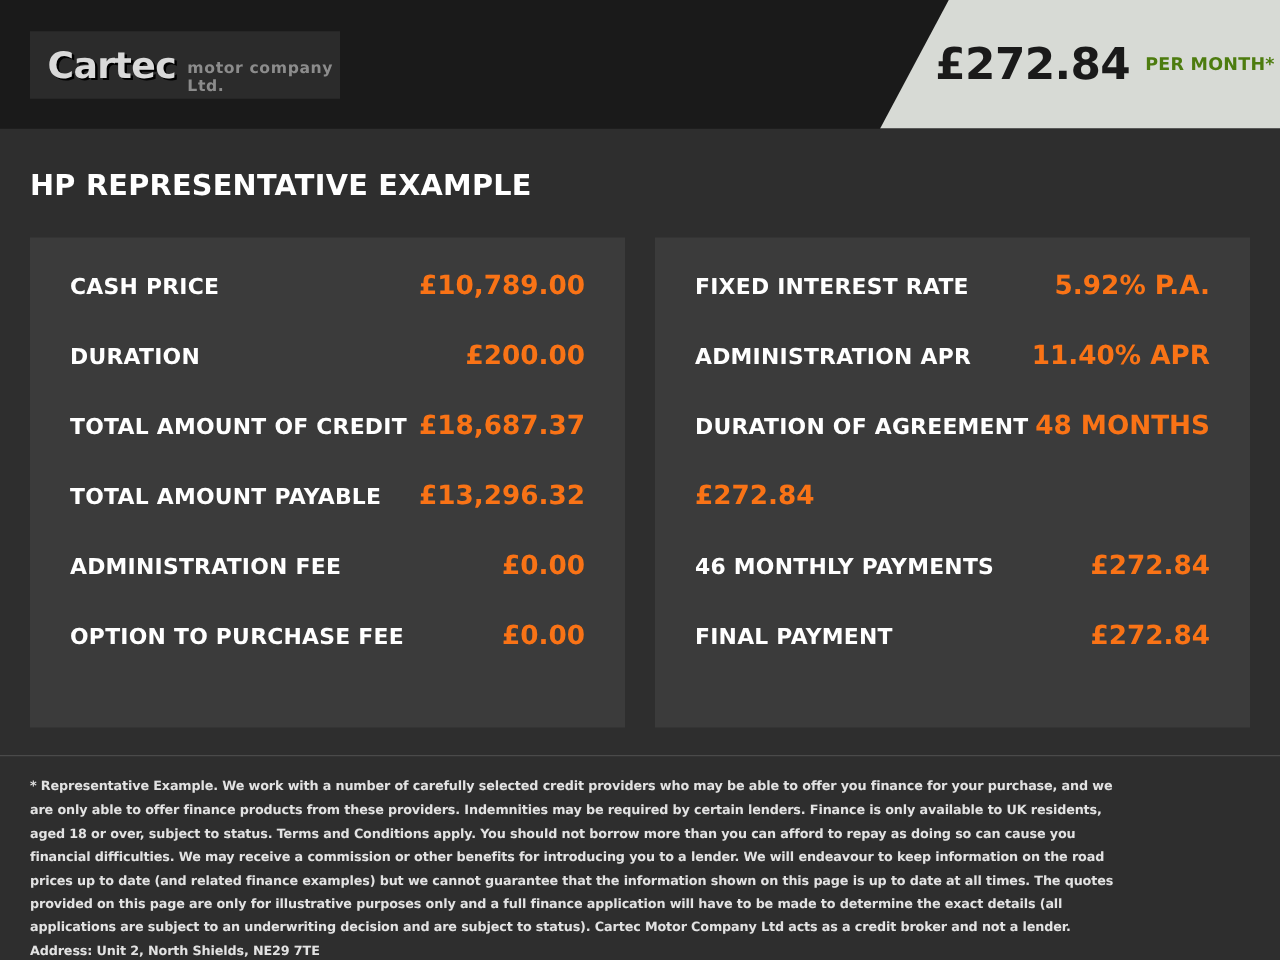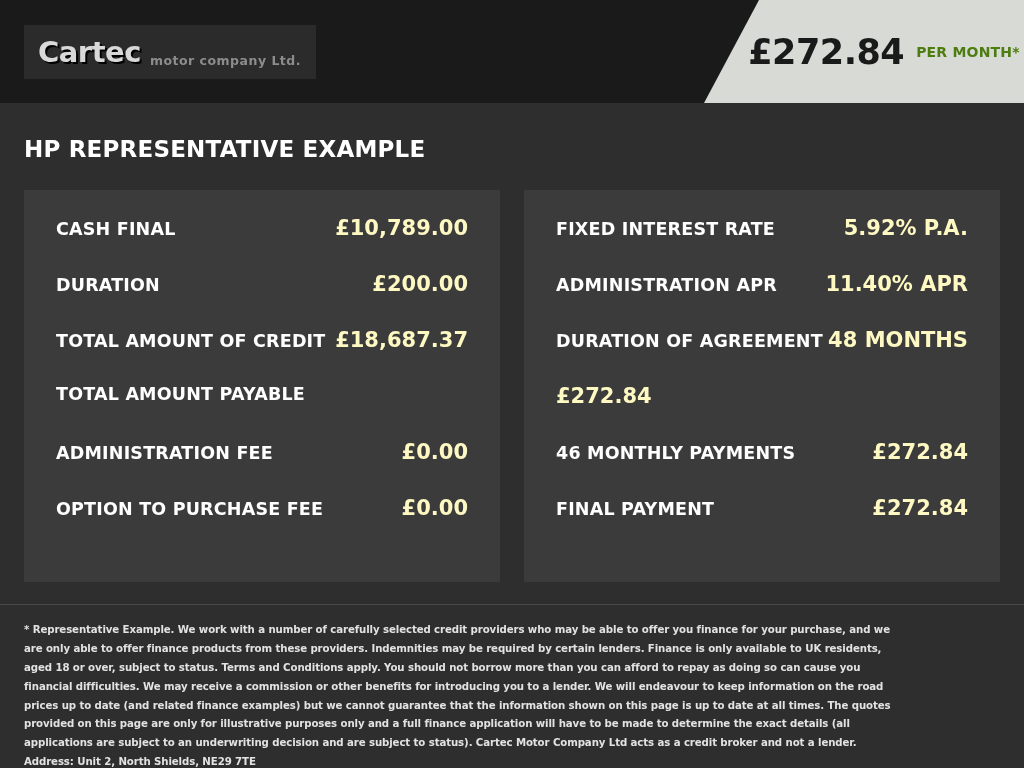--- a/index.html
+++ b/index.html
@@ -21,21 +21,21 @@
   .header {
     position: relative;
     height: 103px;
     background: #1a1a1a;
     overflow: hidden;
   }
   .logo-box {
     position: absolute;
     left: 24px;
     top: 25px;
-    width: 292px;
+    width: 248px;
     height: 54px;
     background: #2b2b2b;
     display: flex;
     align-items: center;
     padding-left: 14px;
   }
   .logo-main {
     font-family: "DejaVu Sans", sans-serif;
     font-weight: bold;
     font-size: 29px;
@@ -113,21 +113,21 @@
     font-weight: bold;
     font-size: 17.5px;
     color: #ffffff;
     letter-spacing: 0.2px;
     white-space: nowrap;
   }
   .row-value {
     font-family: "DejaVu Sans", sans-serif;
     font-weight: bold;
     font-size: 21px;
-    color: #fef9c3;
+    color: #f97316;
     letter-spacing: 0px;
     white-space: nowrap;
   }
 
   
   .footer-divider {
     margin-top: 22px;
     border-top: 1px solid #4a4a4a;
   }
   .footer {
@@ -156,33 +156,34 @@
       <span class="price-period">PER MONTH*</span>
     </div>
   </div>
 
   <div class="section-title">HP REPRESENTATIVE EXAMPLE</div>
 
   <div class="panels">
 
     <div class="panel">
       <div class="row">
-        <span class="row-label">CASH FINAL</span>
+        <span class="row-label">CASH PRICE</span>
         <span class="row-value">£10,789.00</span>
       </div>
       <div class="row">
         <span class="row-label">DURATION</span>
         <span class="row-value">£200.00</span>
       </div>
       <div class="row">
         <span class="row-label">TOTAL AMOUNT OF CREDIT</span>
         <span class="row-value">£18,687.37</span>
       </div>
       <div class="row">
         <span class="row-label">TOTAL AMOUNT PAYABLE</span>
+        <span class="row-value">£13,296.32</span>
       </div>
       <div class="row">
         <span class="row-label">ADMINISTRATION FEE</span>
         <span class="row-value">£0.00</span>
       </div>
       <div class="row">
         <span class="row-label">OPTION TO PURCHASE FEE</span>
         <span class="row-value">£0.00</span>
       </div>
     </div>

